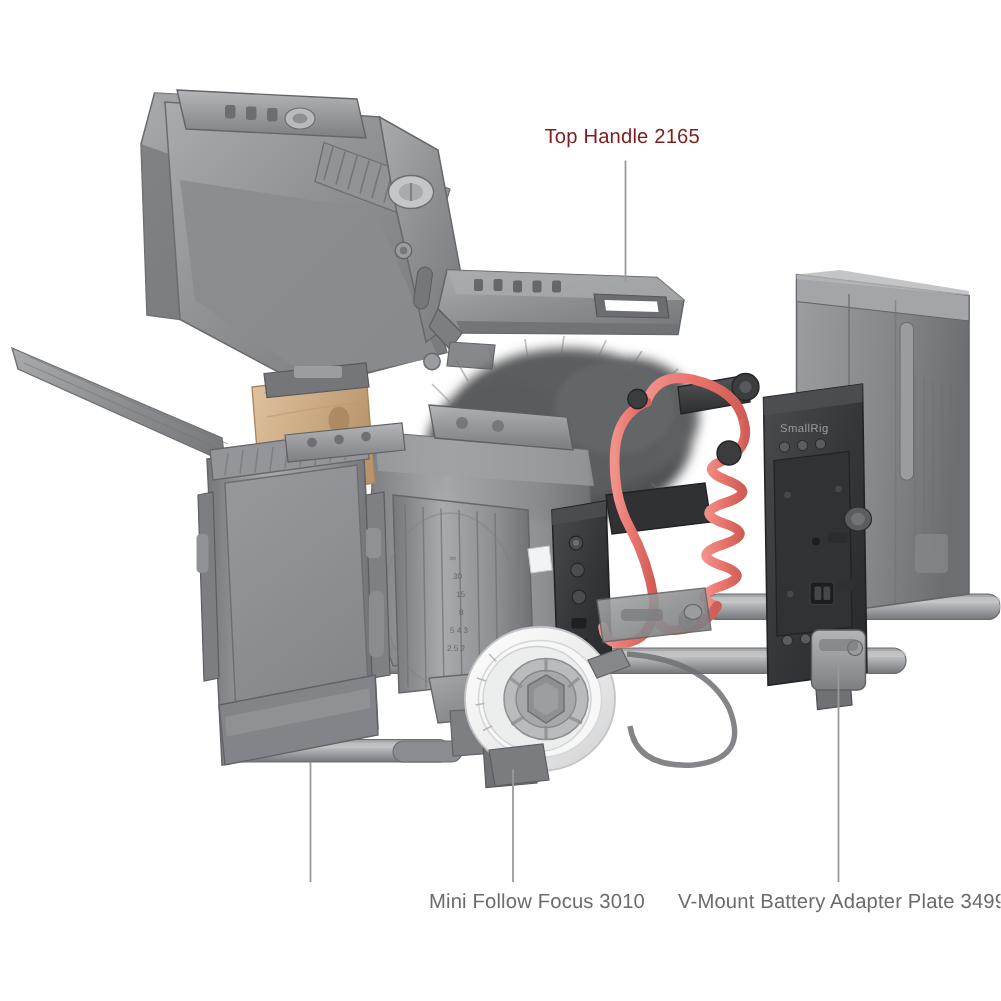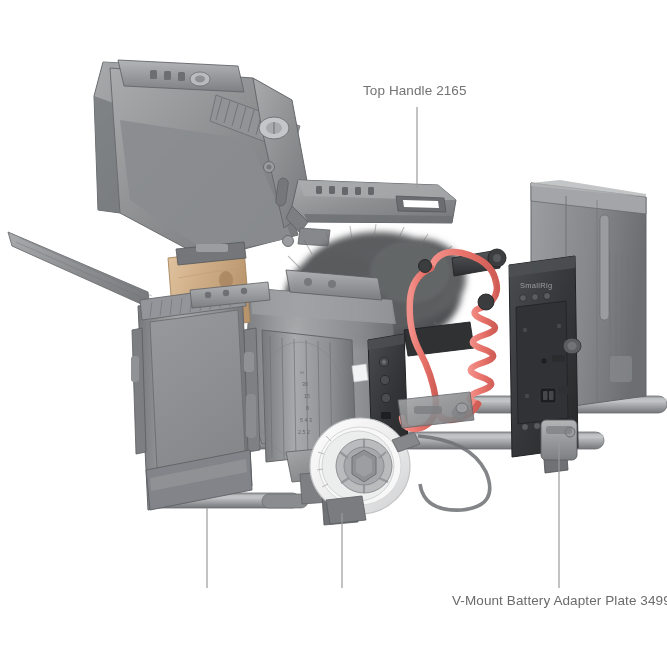--- a/index.html
+++ b/index.html
@@ -477,19 +477,20 @@
     </g>
 
     <g stroke="#9a9a9a" stroke-width="1.2" fill="none">
       <line x1="417" y1="107" x2="417" y2="188"></line>
       <line x1="207" y1="508" x2="207" y2="588"></line>
       <line x1="342" y1="513" x2="342" y2="588"></line>
       <line x1="559" y1="440" x2="559" y2="588"></line>
     </g>
   </svg>
 
-  <div class="callout-label lbl-top-handle" style="color: #737373;">Top Handle 2165</div>
-
-
+  <div class="callout-label lbl-top-handle" style="color: #7f1d1d;">Top Handle 2165</div>
+
+
+  <div class="callout-label lbl-follow-focus" style="color: rgb(107, 107, 107);">Mini Follow Focus 3010</div>
 
   <div class="callout-label lbl-vmount" style="color: rgb(107, 107, 107);">V-Mount Battery Adapter Plate 3499</div>
 
 </div>
 
 </body></html>

